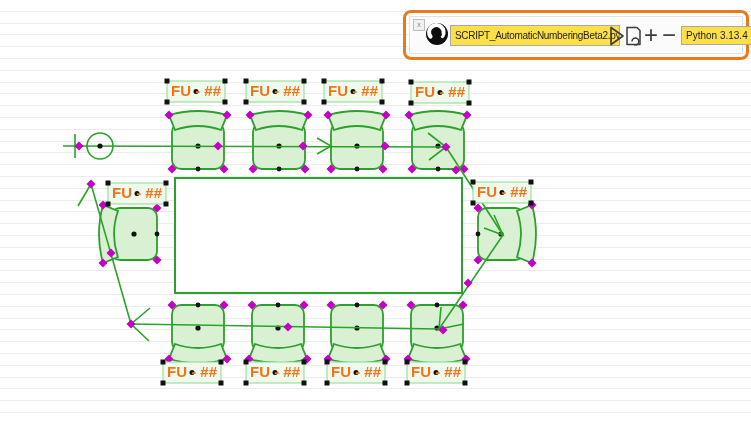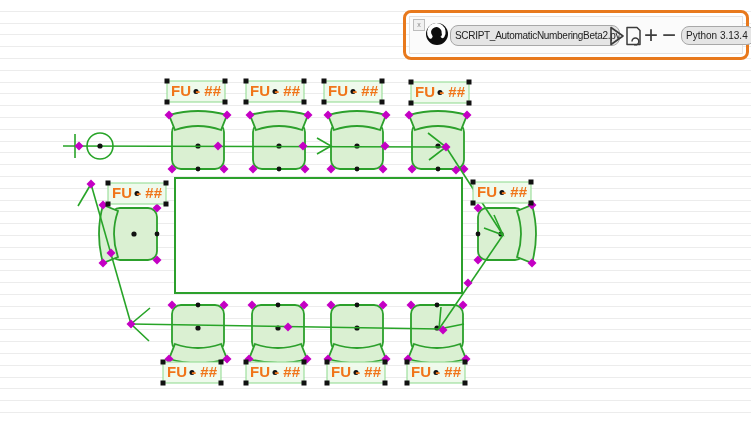--- a/index.html
+++ b/index.html
@@ -19,21 +19,21 @@
     position:absolute;left:3px;top:3px;width:332px;height:36px;
     background:#fbfbfb;border:1px solid #e3e3e3;
   }
   .close-box{
     position:absolute;left:3px;top:2px;width:10px;height:10px;
     background:#f1f1f1;border:1px solid #bdbdbd;color:#8a8a8a;
     font-size:7px;line-height:9px;text-align:center;cursor:default;
   }
   .logo{position:absolute;left:15px;top:5px;}
   .combo{
-    position:absolute;background:#e5e5e5;border:1px solid #a8a8a8;border-radius:8px;
+    position:absolute;background:#fde047;border:1px solid #a8a8a8;border-radius:0;
     display:flex;align-items:center;padding:0 4px;color:#222;
     font-size:10px;white-space:nowrap;overflow:hidden;
   }
   .combo .chevron{margin-left:auto;color:#7a7a7a;font-size:8px;padding-left:3px;}
   .combo-script{left:40px;top:8px;width:160px;height:19px;letter-spacing:-0.3px;}
   .combo-python{left:271px;top:9px;width:64px;height:17px;}
   .tool-icon{position:absolute;color:#3c3c3c;}
   .icon-plus{left:234px;top:4px;font-size:24px;font-weight:400;}
   .icon-minus{left:252px;top:4px;font-size:24px;font-weight:400;}
 </style>

